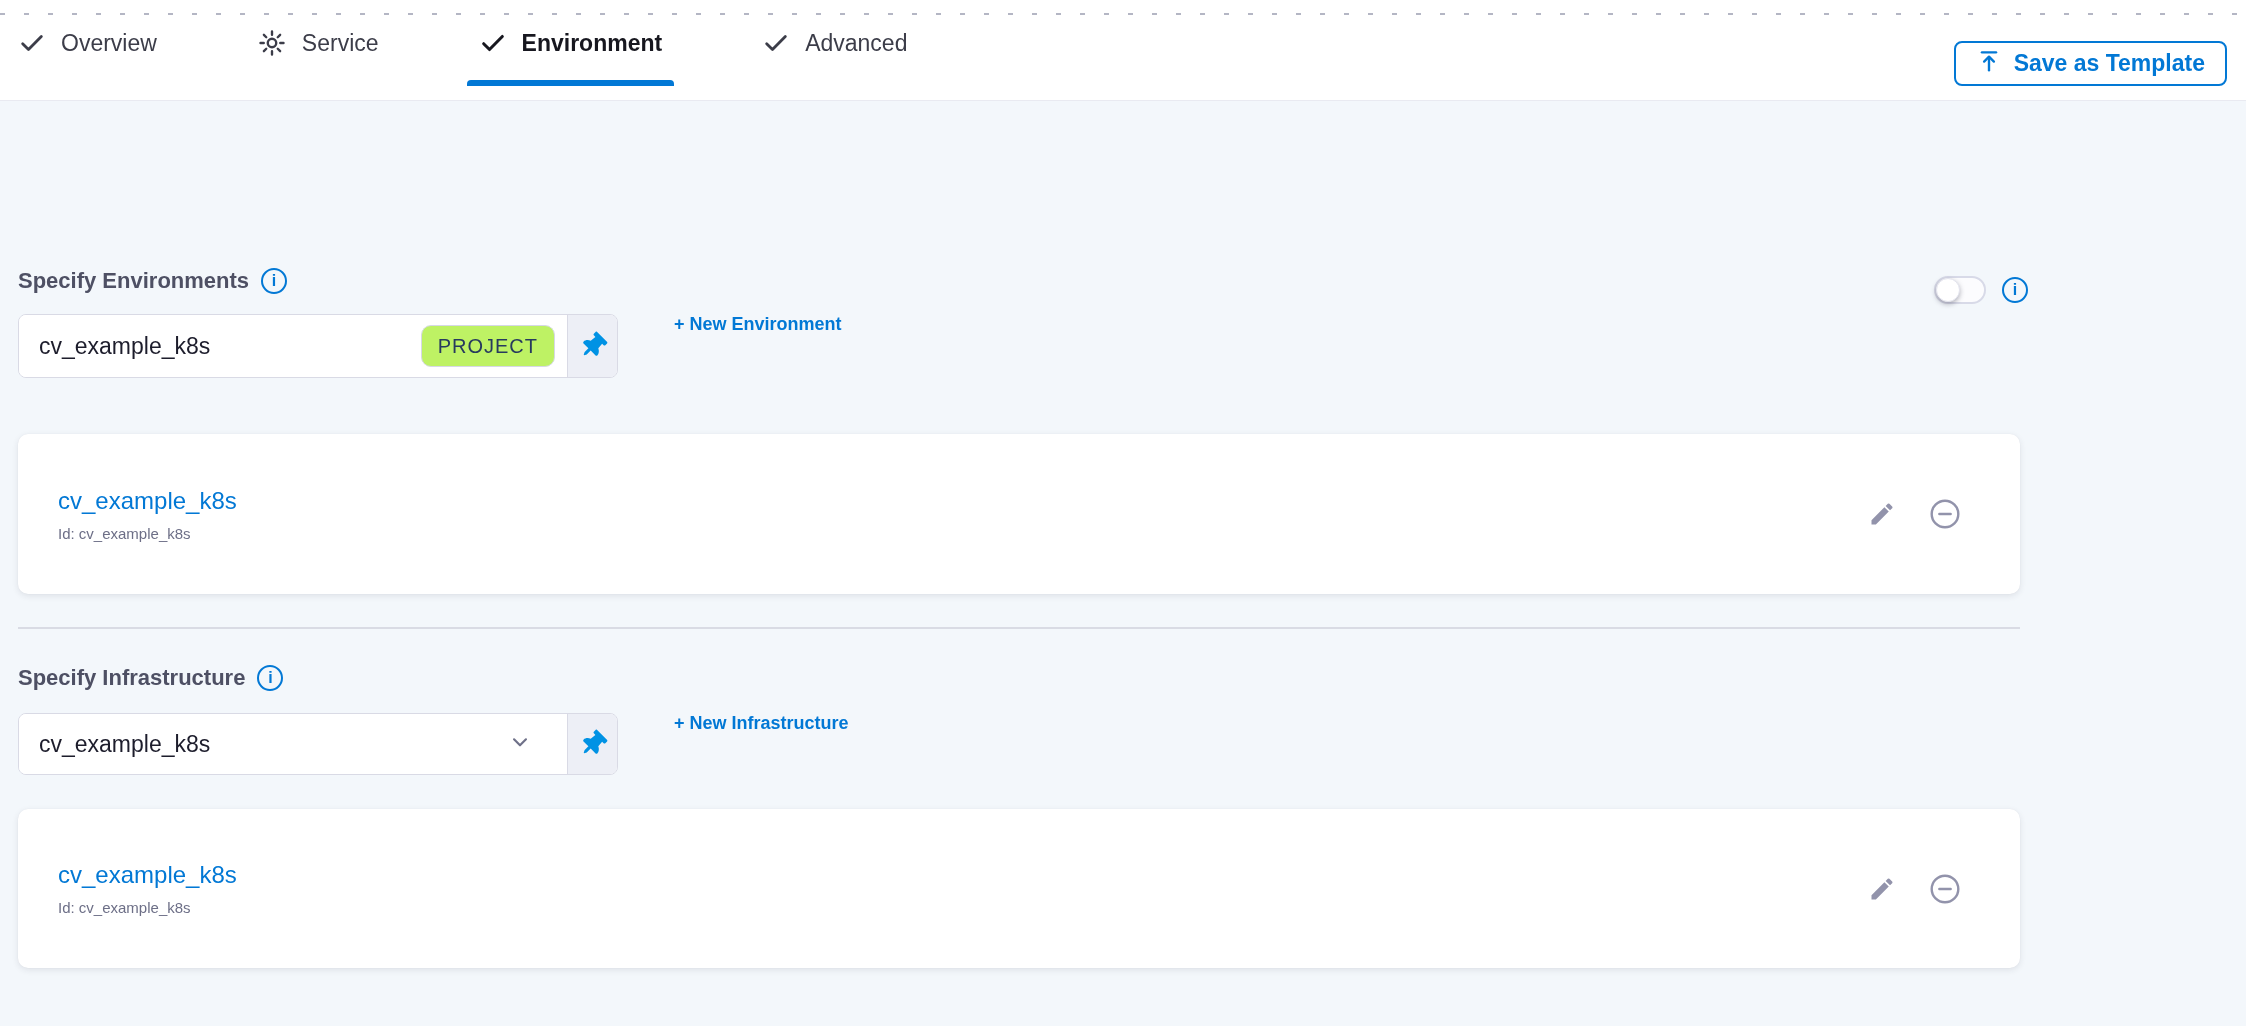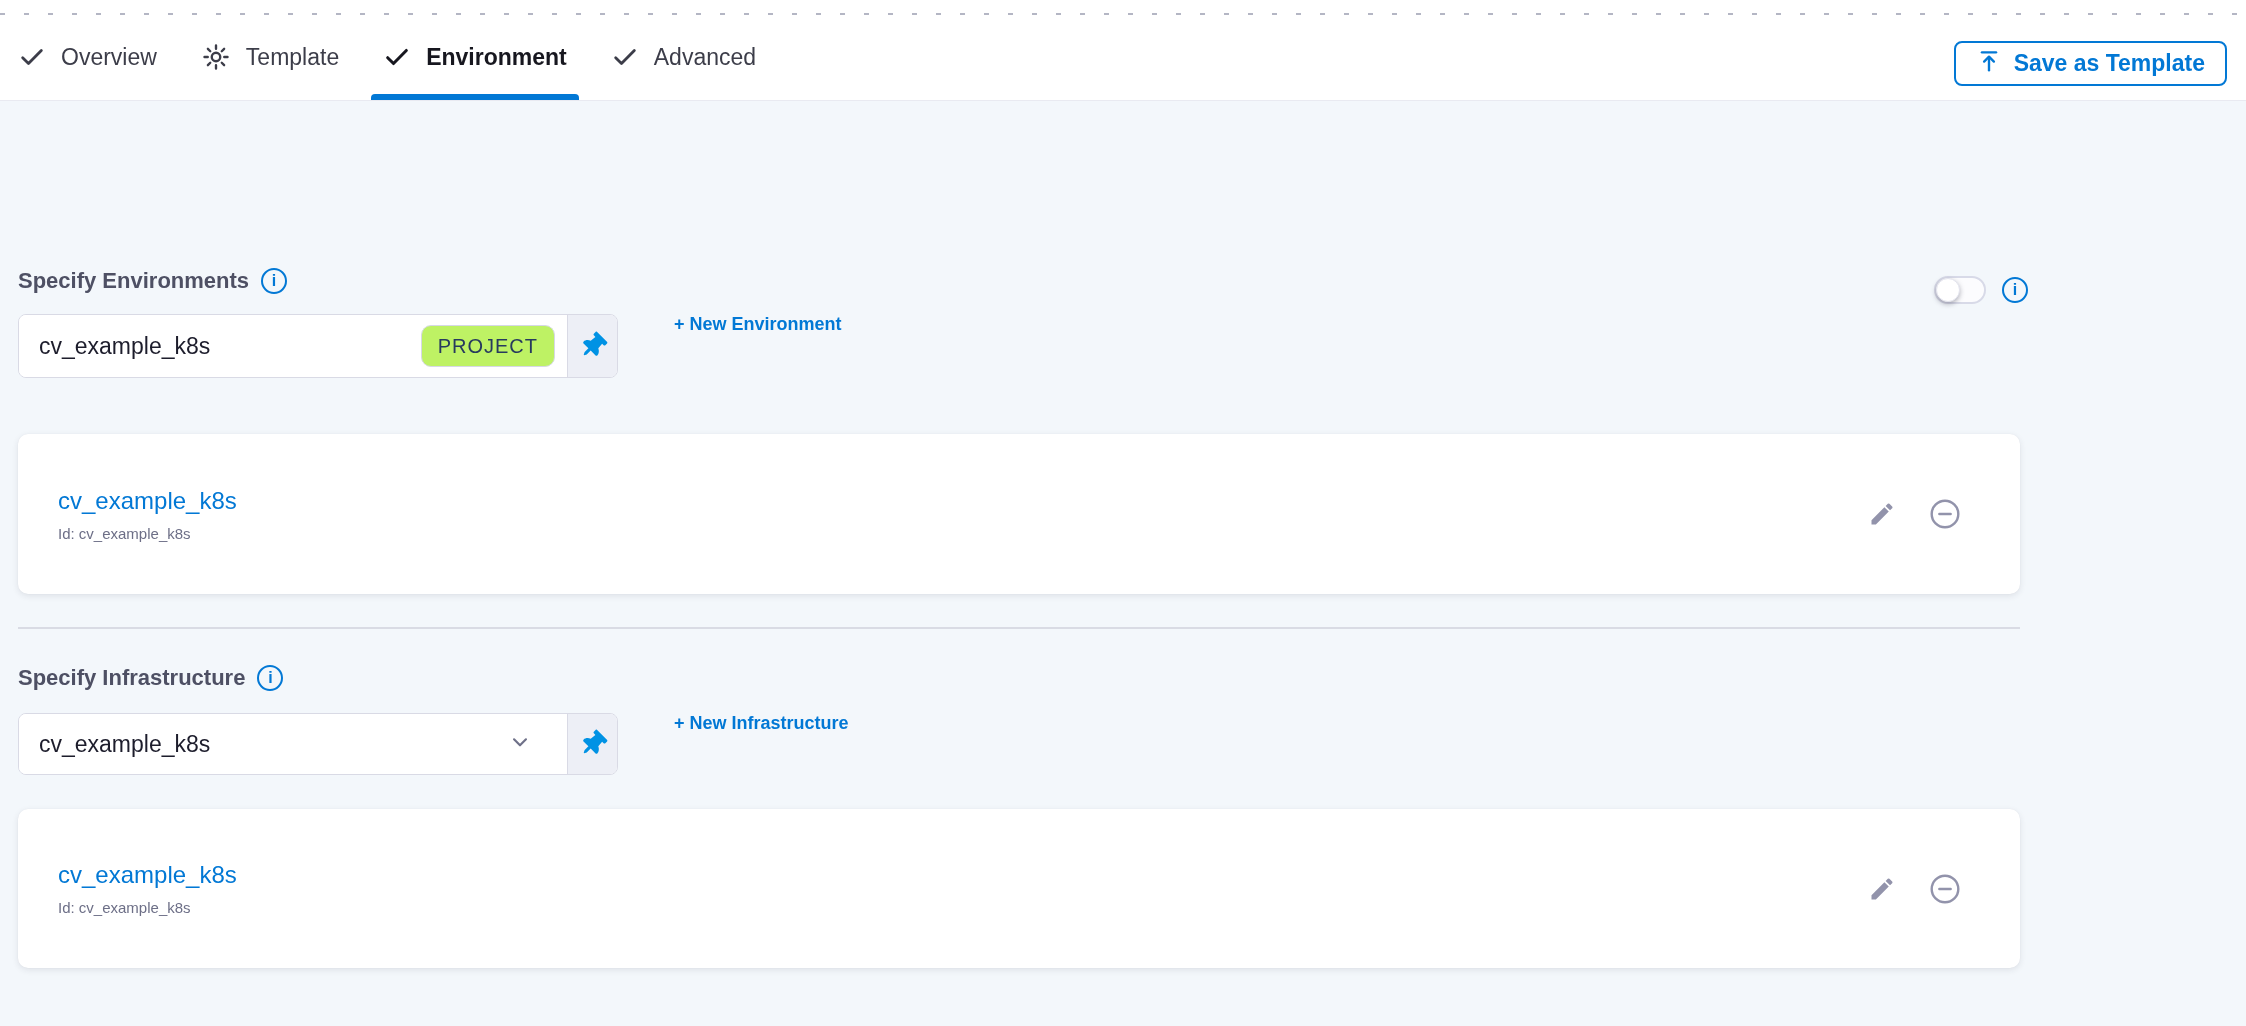--- a/index.html
+++ b/index.html
@@ -14,22 +14,22 @@
   
   .tabbar {
     position:absolute; top:0; left:0; width:2246px; height:101px;
     background:#ffffff; border-bottom:1px solid #e9eaf1;
   }
   .top-dashes {
     position:absolute; top:13px; left:0; width:100%; height:2px;
     background:repeating-linear-gradient(to right,#b4b6c4 0 5px,transparent 5px 24px);
   }
   .tabs {
-    position:absolute; left:18px; top:14px; height:86px;
-    display:flex; align-items:center; gap:44px;
+    position:absolute; left:18px; top:0; height:86px;
+    display:flex; align-items:center; gap:100px;
   }
   .tab {
     position:relative; height:86px; display:flex; align-items:center; gap:15px;
     font-size:23px; color:#3c3d49; cursor:pointer; white-space:nowrap;
   }
   .tab.active { font-weight:700; color:#17171f; }
   .tab.active .underline {
     position:absolute; bottom:0; left:-12px; right:-12px; height:6px;
     background:#0278d5; border-radius:4px 4px 0 0;
   }
@@ -135,21 +135,21 @@
       <span>Overview</span>
     </div>
 
     <div class="tab">
       <span>
         <svg width="30" height="30" viewBox="0 0 24 24" fill="none" stroke="#3c3d49" stroke-width="1.9" stroke-linecap="round">
           <circle cx="12" cy="12" r="3.4"></circle>
           <path d="M12 2.8v2.6M12 18.6v2.6M2.8 12h2.6M18.6 12h2.6M5.5 5.5l1.9 1.9M16.6 16.6l1.9 1.9M18.5 5.5l-1.9 1.9M7.4 16.6l-1.9 1.9"></path>
         </svg>
       </span>
-      <span>Template</span>
+      <span>Service</span>
     </div>
 
     <div class="tab active">
       <span>
         <svg width="28" height="28" viewBox="0 0 24 24" fill="none">
             <path d="M4 12.6l5 5L20 6.4" stroke="#17171f" stroke-width="2.6" stroke-linecap="round" stroke-linejoin="round"></path>
           </svg>
       </span>
       <span>Environment</span>
       <span class="underline"></span>

